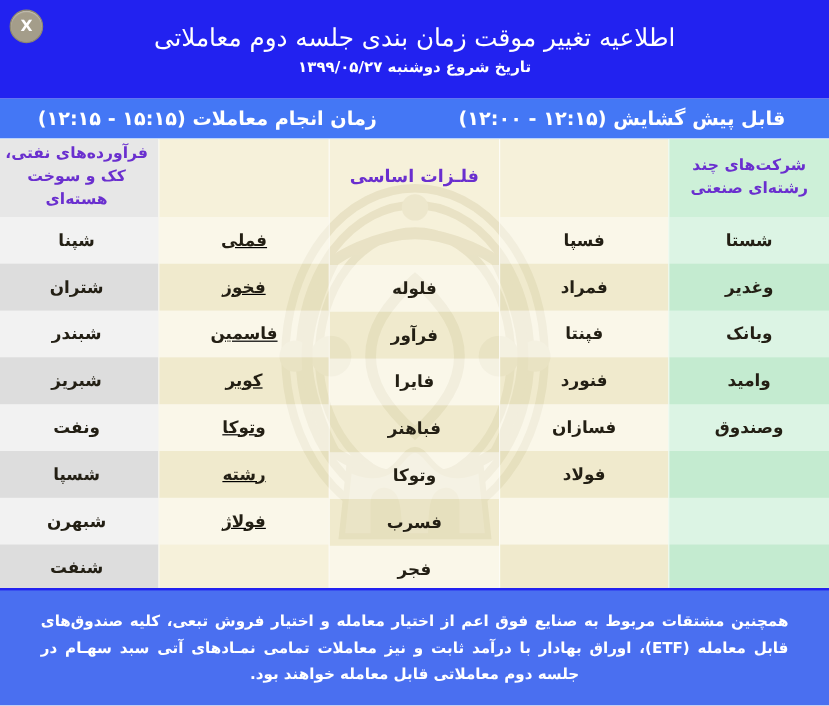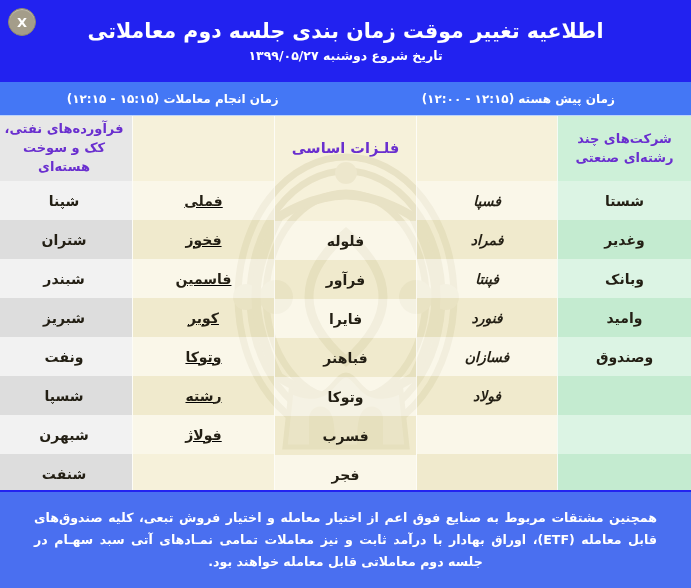--- a/index.html
+++ b/index.html
@@ -19,21 +19,21 @@
   .header{
     position:relative;
     background:#2222f0;
     height:82px;
     flex:0 0 82px;
     display:flex;flex-direction:column;
     align-items:center;justify-content:center;
     color:#ffffff;
   }
   .header-title{
-    font-size:20.5px;font-weight:bold;
+    font-size:20.5px;font-weight:normal;
     letter-spacing:0px;line-height:1.2;
     text-align:left;
     color:#ffffff;
     padding-bottom:2px;
   }
   .header-date{
     font-size:12.5px;font-weight:bold;
     text-align:right;color:#ffffff;
     line-height:1.2;
     margin-top:3px;
@@ -54,21 +54,21 @@
     background:#4477f5;
     height:33px;flex:0 0 33px;
     display:flex;flex-direction:row;
     align-items:center;
     color:#ffffff;
     border-bottom:1px solid #bcd3fb;
   }
   .subband-cell{
     flex:1 1 50%;
     text-align:center;
-    font-size:12px;font-weight:bold;
+    font-size:16px;font-weight:bold;
     line-height:1;
     white-space:nowrap;
   }
 
   
   .table-wrap{
     position:relative;
     flex:1 1 auto;
     display:flex;flex-direction:row;
     overflow:hidden;
@@ -89,21 +89,21 @@
   }
 
   .col{
     position:relative;
     z-index:2;
     display:flex;flex-direction:column;
     border-left:1px solid rgba(255,255,255,.75);
   }
   .col:last-child{border-left:none;}
   .col-green{width:133px;flex:0 0 133px;background:#cdf0d8;}
-  .col-y1{width:140px;flex:0 0 140px;background:rgba(246,241,218,0.01);font-style:italic;}
+  .col-y1{width:140px;flex:0 0 140px;background:rgba(246,241,218,0.01);}
   .col-y2{width:141px;flex:0 0 141px;background:rgba(246,241,218,0.01);gap:40px;}
   .col-y3{width:141px;flex:0 0 141px;background:rgba(246,241,218,0.01);text-decoration:underline;}
   .col-grey{width:136px;flex:0 0 136px;background:#e7e7e7;}
 
   .col-head{
     height:65px;flex:0 0 65px;
     display:flex;align-items:center;justify-content:center;
     text-align:center;
     color:#6a2fcf;
     font-size:13px;font-weight:bold;
@@ -155,21 +155,21 @@
 
 <div class="poster">
 
   <div class="header">
     <div class="close-btn">X</div>
     <div class="header-title">اطلاعیه تغییر موقت زمان بندی جلسه دوم معاملاتی</div>
     <div class="header-date">تاریخ شروع دوشنبه ۱۳۹۹/۰۵/۲۷</div>
   </div>
 
   <div class="subband">
-    <div class="subband-cell">زمان پیش هسته (۱۲:۱۵ - ۱۲:۰۰)</div>
+    <div class="subband-cell">قابل پیش گشایش (۱۲:۱۵ - ۱۲:۰۰)</div>
     <div class="subband-cell">زمان انجام معاملات (۱۵:۱۵ - ۱۲:۱۵)</div>
   </div>
 
   <div class="table-wrap">
 
     <div class="watermark">
       <svg viewBox="0 0 230 320" xmlns="http://www.w3.org/2000/svg">
         <g fill="none" stroke="#ded6b4" stroke-width="7">
           <ellipse cx="115" cy="150" rx="108" ry="140"></ellipse>
           <ellipse cx="115" cy="150" rx="96" ry="126"></ellipse>

